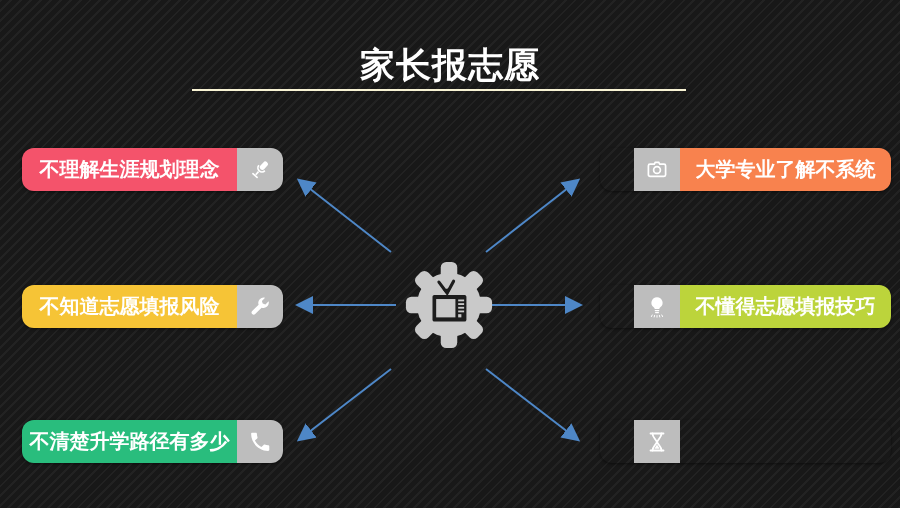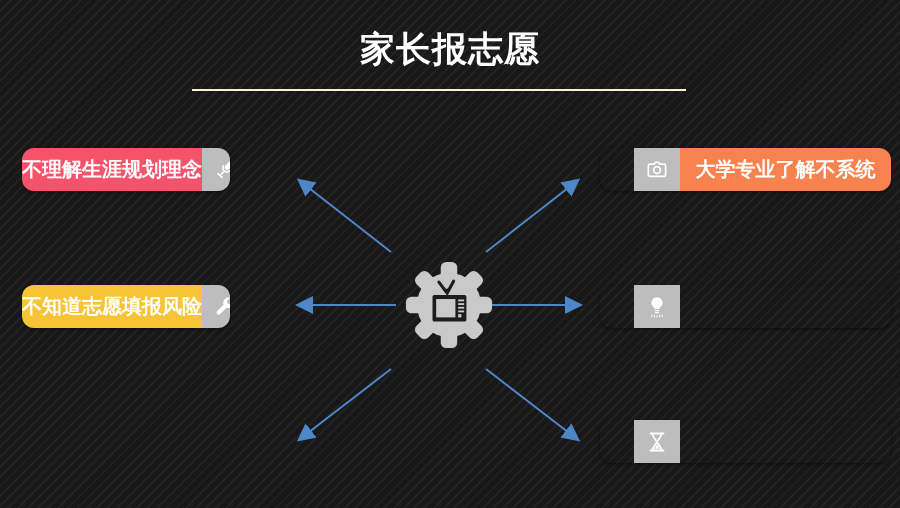--- a/index.html
+++ b/index.html
@@ -10,33 +10,33 @@
     position:relative;
     background:#1b1b1b;
   }
   .canvas{
     position:absolute;inset:0;width:900px;height:508px;
     background:repeating-linear-gradient(135deg,
       #222222 0px,#222222 2px,
       #181818 2px,#181818 7px);
   }
   .title{
-    position:absolute;top:26px;left:0;width:100%;
+    position:absolute;top:42px;left:0;width:100%;
     display:flex;justify-content:center;gap:56px;
     font-size:35px;font-weight:bold;color:#ffffff;letter-spacing:1px;
   }
   .underline{
     position:absolute;top:89px;left:192px;width:494px;height:2px;
   }
   .pill{
     position:absolute;height:43px;border-radius:12px;
     display:flex;overflow:hidden;
     box-shadow:0 1px 3px rgba(0,0,0,.5);
   }
-  .pill-left{left:22px;width:208px;border-radius:12px;}
+  .pill-left{left:22px;width:261px;border-radius:12px;}
   .pill-right{left:600px;width:257px;padding-left:34px;}
   .pill .label{
     flex:1;display:flex;align-items:center;justify-content:center;
     color:#ffffff;font-weight:bold;font-size:20px;white-space:nowrap;
   }
   .pill .icon-sec{
     width:46px;display:flex;align-items:center;justify-content:center;
     flex:none;
   }
   .icon-sec svg{width:24px;height:24px;display:block;}
@@ -111,20 +111,28 @@
 
   <div class="pill pill-left" style="top:285px">
     <div class="label" style="background-color: rgb(246, 196, 54);">不知道志愿填报风险</div>
     <div class="icon-sec" style="background-color: rgb(189, 189, 189);">
       <svg viewBox="0 0 24 24">
         <path fill="#ffffff" d="M20.6 6.2a5.4 5.4 0 0 1-7 6.5l-6.4 6.4a2.1 2.1 0 0 1-3-3l6.4-6.4a5.4 5.4 0 0 1 6.5-7L13.9 5.9l.8 2.7 2.7.8z"></path>
       </svg>
     </div>
   </div>
 
+  <div class="pill pill-left" style="top:420px">
+    <div class="label" style="background-color: rgb(41, 189, 125);">不清楚升学路径有多少</div>
+    <div class="icon-sec" style="background-color: rgb(189, 189, 189);">
+      <svg viewBox="0 0 24 24">
+        <path fill="#ffffff" d="M6.9 10.6c1.5 2.9 3.7 5.1 6.5 6.5l2.2-2.2c.3-.3.7-.4 1.1-.3 1.1.4 2.3.6 3.5.6.6 0 1.1.5 1.1 1.1v3.5c0 .6-.5 1.1-1.1 1.1C10.9 20.9 3.1 13.1 3.1 3.8c0-.6.5-1.1 1.1-1.1h3.6c.6 0 1.1.5 1.1 1.1 0 1.2.2 2.4.6 3.5.1.4 0 .8-.3 1.1z"></path>
+      </svg>
+    </div>
+  </div>
 
   <div class="pill pill-right" style="top:148px">
     <div class="icon-sec" style="background-color: rgb(189, 189, 189);">
       <svg viewBox="0 0 24 24">
         <g fill="none" stroke="#ffffff" stroke-width="1.7">
           <path d="M9.2 6.2 10.3 4.4 h3.4 l1.1 1.8 H19 a1.6 1.6 0 0 1 1.6 1.6 v9 A1.6 1.6 0 0 1 19 18.4 H5 a1.6 1.6 0 0 1 -1.6 -1.6 v-9 A1.6 1.6 0 0 1 5 6.2 z"></path>
           <circle cx="12" cy="12" r="3.4"></circle>
         </g>
       </svg>
     </div>
@@ -141,20 +149,21 @@
         </g>
         <g stroke="#ffffff" stroke-width="1" stroke-linecap="round">
           <line x1="7.2" y1="20" x2="6.4" y2="21.6"></line>
           <line x1="9.6" y1="20.4" x2="9.2" y2="22"></line>
           <line x1="12" y1="20.6" x2="12" y2="22.2"></line>
           <line x1="14.4" y1="20.4" x2="14.8" y2="22"></line>
           <line x1="16.8" y1="20" x2="17.6" y2="21.6"></line>
         </g>
       </svg>
     </div>
+    <div class="label" style="background-color: rgb(188, 212, 59);">不懂得志愿填报技巧</div>
   </div>
 
   <div class="pill pill-right" style="top:420px">
     <div class="icon-sec" style="background-color: rgb(189, 189, 189);">
       <svg viewBox="0 0 24 24">
         <g fill="none" stroke="#ffffff" stroke-width="1.8" stroke-linecap="round">
           <path d="M5.5 3.5 h13 M5.5 20.5 h13"></path>
           <path d="M7.5 3.5 c0 3.6 2.8 5 4.5 8.5 c1.7 -3.5 4.5 -4.9 4.5 -8.5"></path>
           <path d="M7.5 20.5 c0 -3.6 2.8 -5 4.5 -8.5 c1.7 3.5 4.5 4.9 4.5 8.5"></path>
         </g>

